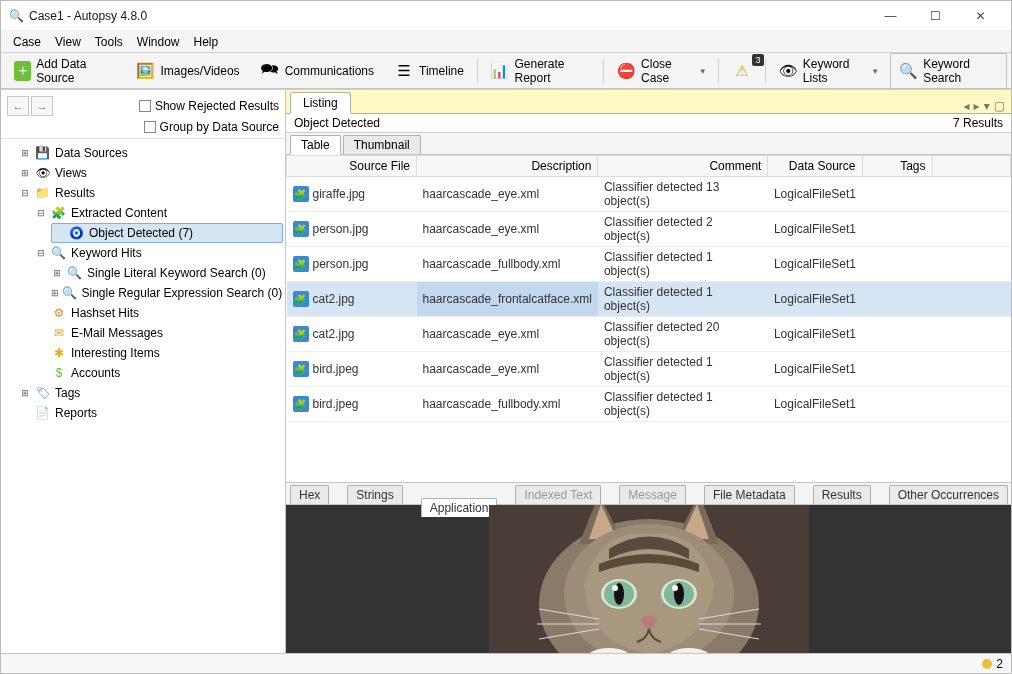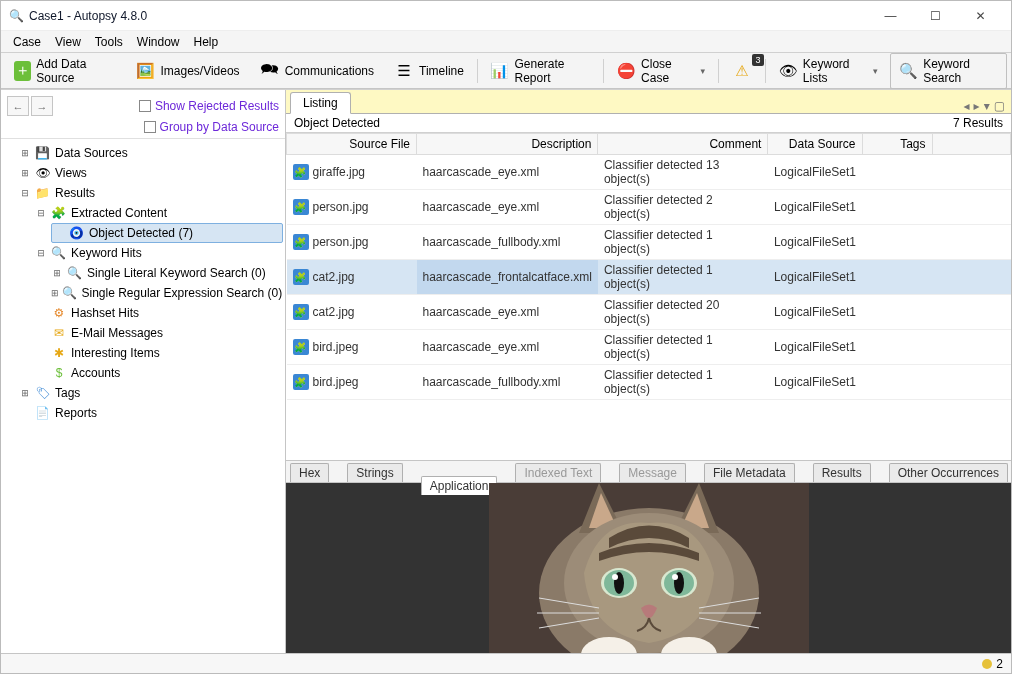--- a/index.html
+++ b/index.html
@@ -12,21 +12,21 @@
 .toolbar { height: 36px; display: flex; align-items: center; padding: 2px 4px; gap: 2px; border-bottom: 1px solid #c5c5c5; background: #f4f4f4; }
 .tbtn { display: flex; align-items: center; gap: 5px; padding: 3px 8px; border: 1px solid transparent; border-radius: 2px; cursor: default; }
 .tbtn .ico { width: 20px; height: 20px; display: inline-flex; align-items: center; justify-content: center; font-size: 15px; }
 .sep { width: 1px; height: 24px; background: #d0d0d0; margin: 0 2px; }
 .content { flex: 1; display: flex; border-top: 1px solid #d0d0d0; overflow:hidden; }
 .leftpane { width: 285px; border-right: 1px solid #c5c5c5; display: flex; flex-direction: column; background: #fff; }
 .lefthdr { padding: 6px 6px 4px; display: flex; flex-direction: column; gap: 4px; border-bottom:1px solid #e0e0e0;}
 .lefthdr .row { display: flex; align-items: center; justify-content: space-between; }
 .navbtns { display: flex; gap: 2px; }
 .navbtn { width: 22px; height: 20px; border: 1px solid #c5c5c5; background: #f7f7f7; display:flex;align-items:center;justify-content:center;font-size:11px;color:#666;}
-.chk { display: flex; align-items: center; gap: 4px; font-size: 12px; color:#6d28d9; }
+.chk { display: flex; align-items: center; gap: 4px; font-size: 12px; color:#000000; }
 .chk .box { width: 12px; height: 12px; border: 1px solid #888; background:#fff;}
 .tree { flex: 1; overflow: auto; padding: 4px 2px; }
 .tnode { display: flex; align-items: center; gap: 4px; padding: 2px 2px; white-space: nowrap; cursor:default;}
 .tnode.sel { background: #d6e5f3; border:1px solid #7eb0e0; border-radius:2px; padding:1px 1px;}
 .tico { width: 16px; height: 16px; display: inline-flex; align-items:center; justify-content:center; font-size:12px; }
 .exp { width: 12px; color: #666; font-size: 9px; text-align:center; display:inline-block;}
 .ind1 { padding-left: 16px; } .ind2 { padding-left: 32px; } .ind3 { padding-left: 48px; }
 .rightpane { flex: 1; display: flex; flex-direction: column; }
 .tabstrip { height: 24px; display: flex; align-items: flex-end; background: #fef9c3; border-bottom: 1px solid #b0b0b0; padding-left:4px; position:relative;}
 .tab { padding: 3px 12px; border: 1px solid #b0b0b0; border-bottom: none; background: #eaeaea; margin-right:2px; border-radius:3px 3px 0 0;}
@@ -226,20 +226,24 @@
         <span>◂</span>
         <span>▸</span>
         <span>▾</span>
         <span>▢</span>
       </div>
     </div>
     <div class="resulthdr">
       <span>Object Detected</span>
       <span>7  Results</span>
     </div>
+    <div class="subtabs">
+      <div class="subtab active"><span>Table</span></div>
+      <div class="subtab"><span>Thumbnail</span></div>
+    </div>
     <div class="tablewrap">
       <table class="listing">
         <colgroup>
             <col style="width:130px">
             <col style="width:170px">
             <col style="width:170px">
             <col style="width:85px">
             <col style="width:70px">
             <col>
           </colgroup>

